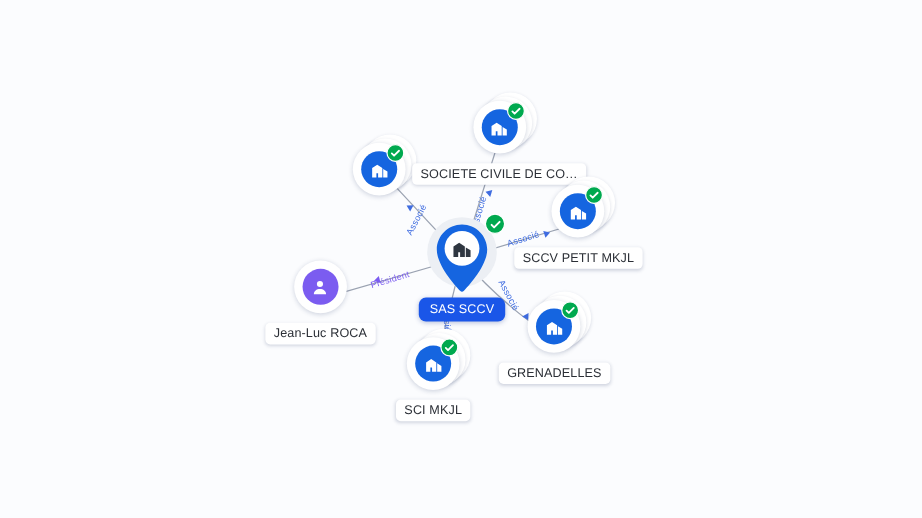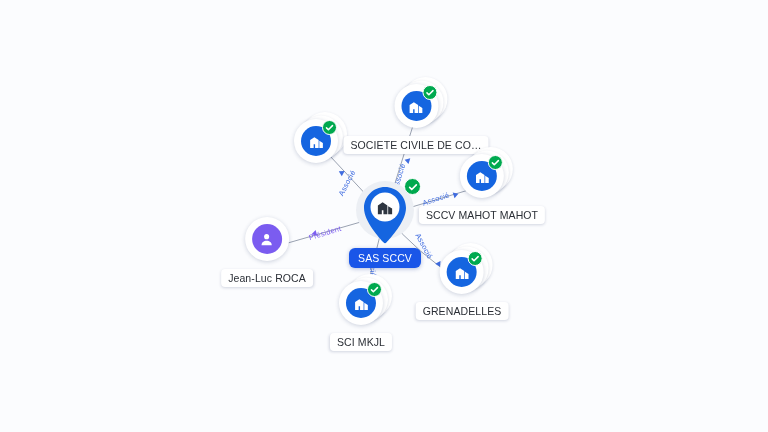--- a/index.html
+++ b/index.html
@@ -253,21 +253,21 @@
             <path d="M3 21V10l6-4 6 4v11h-5v-5H8v5H3zm13 0V11l5 3v7h-5z"></path>
           </svg>
         </div>
         <div class="badge">
           <svg width="9" height="9" viewBox="0 0 24 24" fill="none" stroke="#ffffff" stroke-width="4" stroke-linecap="round" stroke-linejoin="round">
               <path d="M4 13l5 5L20 7"></path>
             </svg>
         </div>
       </div>
     </div>
-    <div class="node-label">SCCV MAHOT MAHOT</div>
+    <div class="node-label">SCCV PETIT MKJL</div>
   </div>
 
   <div class="node" style="left:462px; top:282px;">
     <div class="node-art">
       <div class="stack-card c1"></div>
       <div class="stack-card c2"></div>
       <div class="disc">
         <div class="disc-inner company">
           <svg width="17" height="17" viewBox="0 0 24 24" fill="#ffffff">
             <path d="M3 21V10l6-4 6 4v11h-5v-5H8v5H3zm13 0V11l5 3v7h-5z"></path>

